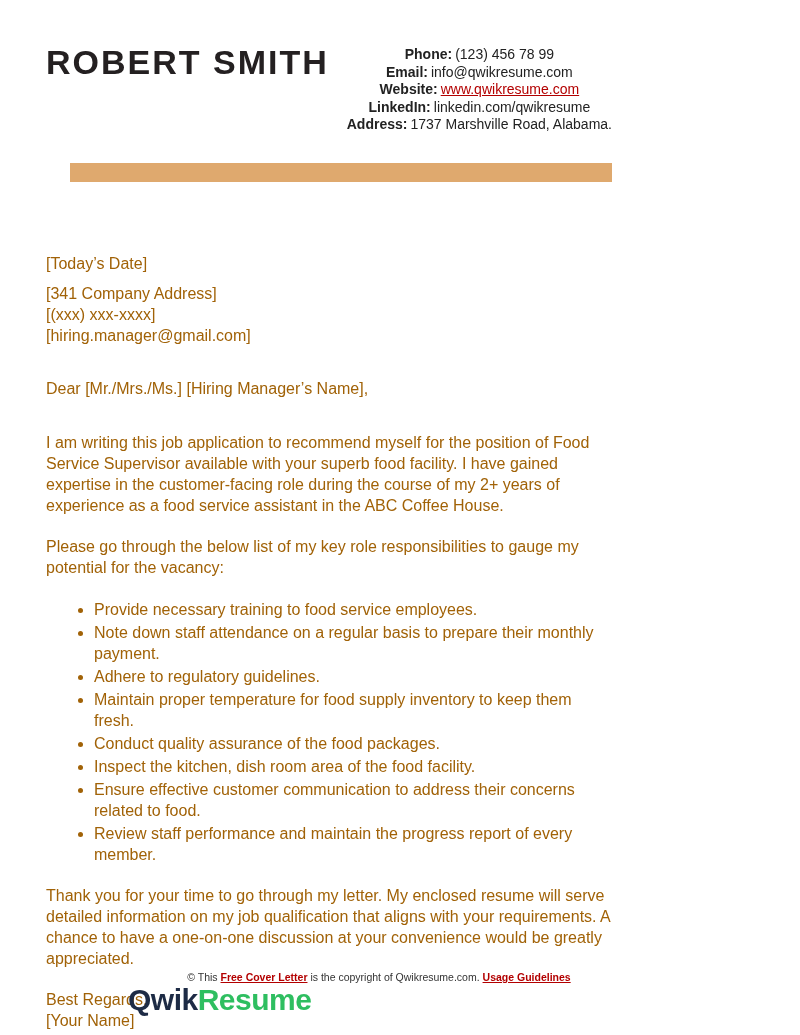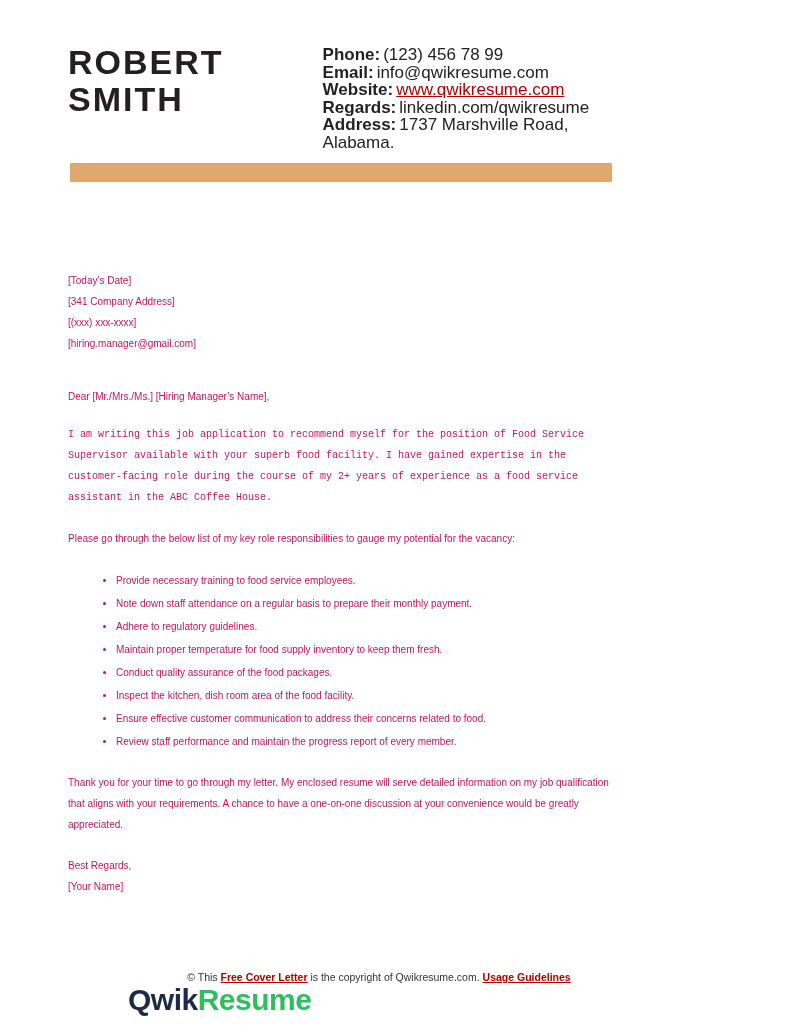--- a/index.html
+++ b/index.html
@@ -9,21 +9,21 @@
     height: 1035px;
     font-family: "Liberation Sans", "DejaVu Sans", sans-serif;
     color: #1d1d1d;
     position: relative;
     overflow: hidden;
   }
   .page {
     width: 688px;
     height: 1035px;
     background: #ffffff;
-    padding: 0 76px 0 68px;
+    padding: 0 76px 0 46px;
     position: relative;
   }
 
   
   .header {
     display: flex;
     justify-content: space-between;
     align-items: flex-start;
     padding-top: 44px;
   }
@@ -35,22 +35,22 @@
     line-height: 1.1;
   }
   .person-title {
     font-size: 24px;
     font-weight: bold;
     color: #7d5f3a;
     margin-top: 10px;
     letter-spacing: 0.3px;
   }
   .contact {
-    text-align: left;
-    font-size: 17px;
+    text-align: center;
+    font-size: 14px;
     line-height: 17.5px;
     color: #222;
     padding-top: 2px;
   }
   .contact-line .c-label { font-weight: bold; }
   .contact-line .c-val { margin-left: 3px; }
   .contact-line .c-val.link {
     color: #b30000;
     text-decoration: underline;
     cursor: pointer;
@@ -62,28 +62,28 @@
     left: 70px;
     right: 76px;
     top: 163px;
     height: 19px;
     background: #dfa96e;
   }
 
   
   .letter {
     padding-top: 119px; 
-    font-size: 10px;
+    font-size: 16px;
     line-height: 21px;
-    color: #be185d;
+    color: #a16207;
   }
   .date-line { margin-top: 0; }
-  .address-block { }
+  .address-block { margin-top: 9px; }
   .salutation { margin-top: 32px; }
-  .para { margin-top: 17px; font-family: Liberation Mono, monospace; }
+  .para { margin-top: 33px; }
   .para-gap { margin-top: 20px; }
   .bullets {
     margin-top: 21px;
     padding-left: 48px;
     list-style: disc;
   }
   .bullets li {
     margin-bottom: 2px;
   }
   .para-after-bullets { margin-top: 24px; }
@@ -134,21 +134,21 @@
       <div class="contact-line">
         <span class="c-label">Phone:</span><span class="c-val">(123) 456 78 99</span>
       </div>
       <div class="contact-line">
         <span class="c-label">Email:</span><span class="c-val">info@qwikresume.com</span>
       </div>
       <div class="contact-line">
         <span class="c-label">Website:</span><span class="c-val link">www.qwikresume.com</span>
       </div>
       <div class="contact-line">
-        <span class="c-label">Regards:</span><span class="c-val">linkedin.com/qwikresume</span>
+        <span class="c-label">LinkedIn:</span><span class="c-val">linkedin.com/qwikresume</span>
       </div>
       <div class="contact-line">
         <span class="c-label">Address:</span><span class="c-val">1737 Marshville Road, Alabama.</span>
       </div>
     </div>
   </div>
 
   <div class="accent-bar"></div>
 
   <div class="letter">

